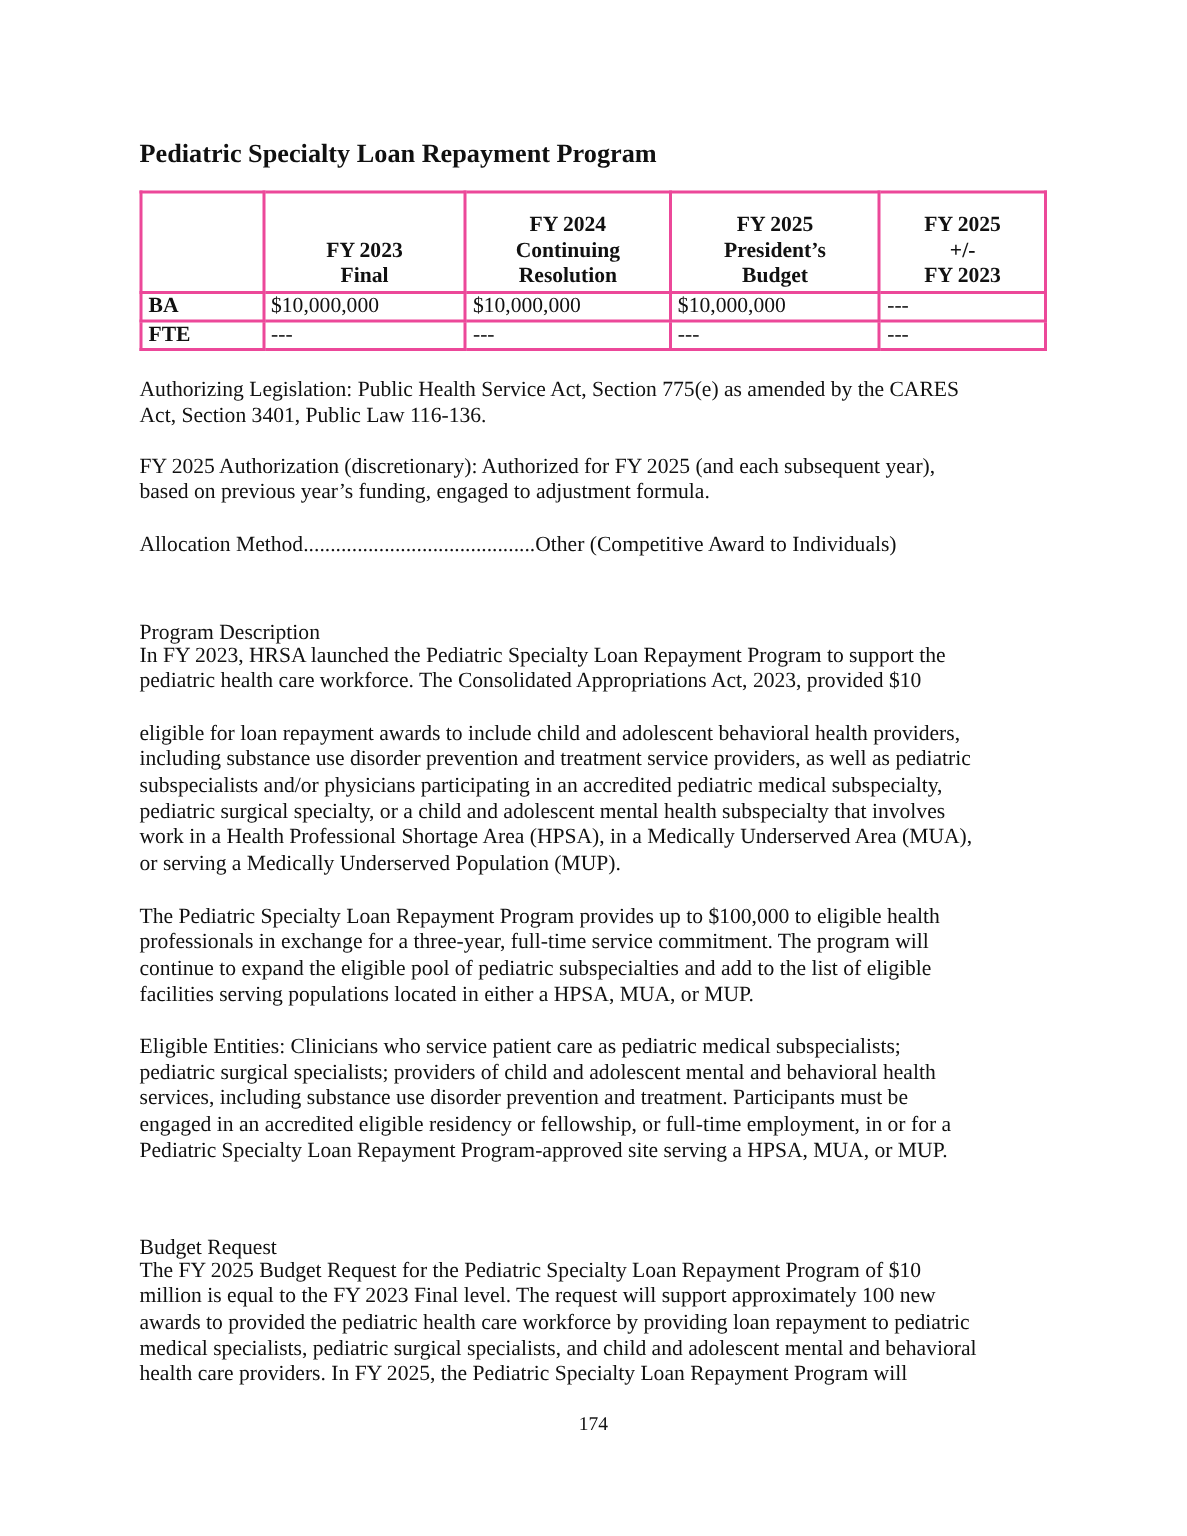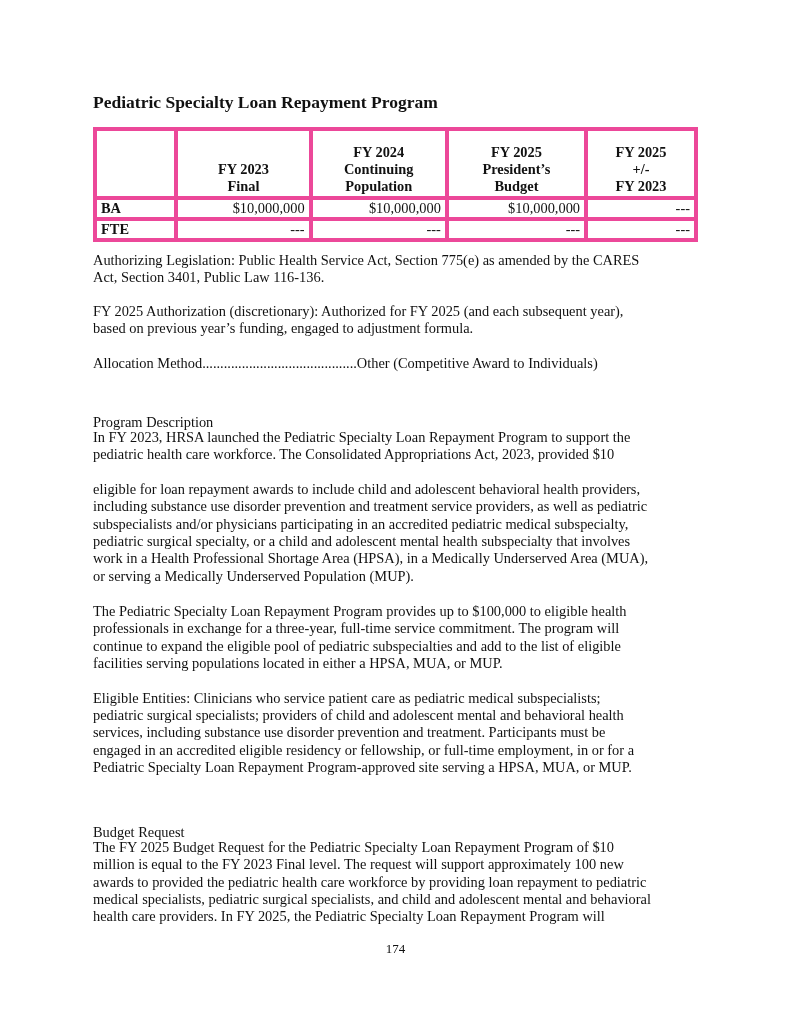--- a/index.html
+++ b/index.html
@@ -1,24 +1,24 @@
 <!DOCTYPE html>
 <html><head>
 <meta charset="utf-8">
 <style>
   html, body { margin: 0; padding: 0; background: #ffffff; }
   body { width: 791px; height: 1024px; position: relative; overflow: hidden;
          font-family: "Liberation Serif", "DejaVu Serif", serif; color: #111; }
   .page { position: absolute; left: 0; top: 0; width: 791px; height: 1024px; }
   .title { position: absolute; left: 93px; top: 92px; font-size: 17.5px; font-weight: bold; white-space: nowrap; }
   table.budget { position: absolute; left: 93px; top: 127px; width: 605px; border-collapse: collapse; font-size: 14.4px; }
-  table.budget td, table.budget th { border: 4px solid #ec4899; padding: 0 4px; line-height: 17px; }
+  table.budget td, table.budget th { border: 2px solid #ec4899; padding: 0 4px; line-height: 17px; }
   table.budget th { font-weight: bold; text-align: center; vertical-align: bottom; height: 64px; padding-bottom: 1px; }
   table.budget td.rowhead { font-weight: bold; text-align: left; }
-  table.budget td.num { text-align: right; }
+  table.budget td.num { text-align: left; }
   col.c0 { width: 82px; } col.c1 { width: 135px; } col.c2 { width: 137px; } col.c3 { width: 140px; } col.c4 { width: 111px; }
   .line { position: absolute; left: 93px; font-size: 14.4px; white-space: nowrap; line-height: 18px; }
   .bold { font-weight: normal; margin-top: 20px; }
   .dots { letter-spacing: 0px; }
   .pagenum { position: absolute; left: 0; width: 791px; text-align: center; top: 941px; font-size: 13px; }
 </style>
 </head>
 <body>
 
 <div class="page">
@@ -30,21 +30,21 @@
         <col class="c0">
         <col class="c1">
         <col class="c2">
         <col class="c3">
         <col class="c4">
       </colgroup>
     <tbody>
         <tr>
       <th></th>
       <th><span>FY 2023</span><br><span>Final</span></th>
-      <th><span>FY 2024</span><br><span>Continuing</span><br><span>Population</span></th>
+      <th><span>FY 2024</span><br><span>Continuing</span><br><span>Resolution</span></th>
       <th><span>FY 2025</span><br><span>President’s</span><br><span>Budget</span></th>
       <th><span>FY 2025</span><br><span>+/-</span><br><span>FY 2023</span></th>
     </tr>
     <tr>
       <td class="rowhead">BA</td>
       <td class="num">$10,000,000</td>
       <td class="num">$10,000,000</td>
       <td class="num">$10,000,000</td>
       <td class="num">---</td>
     </tr>

